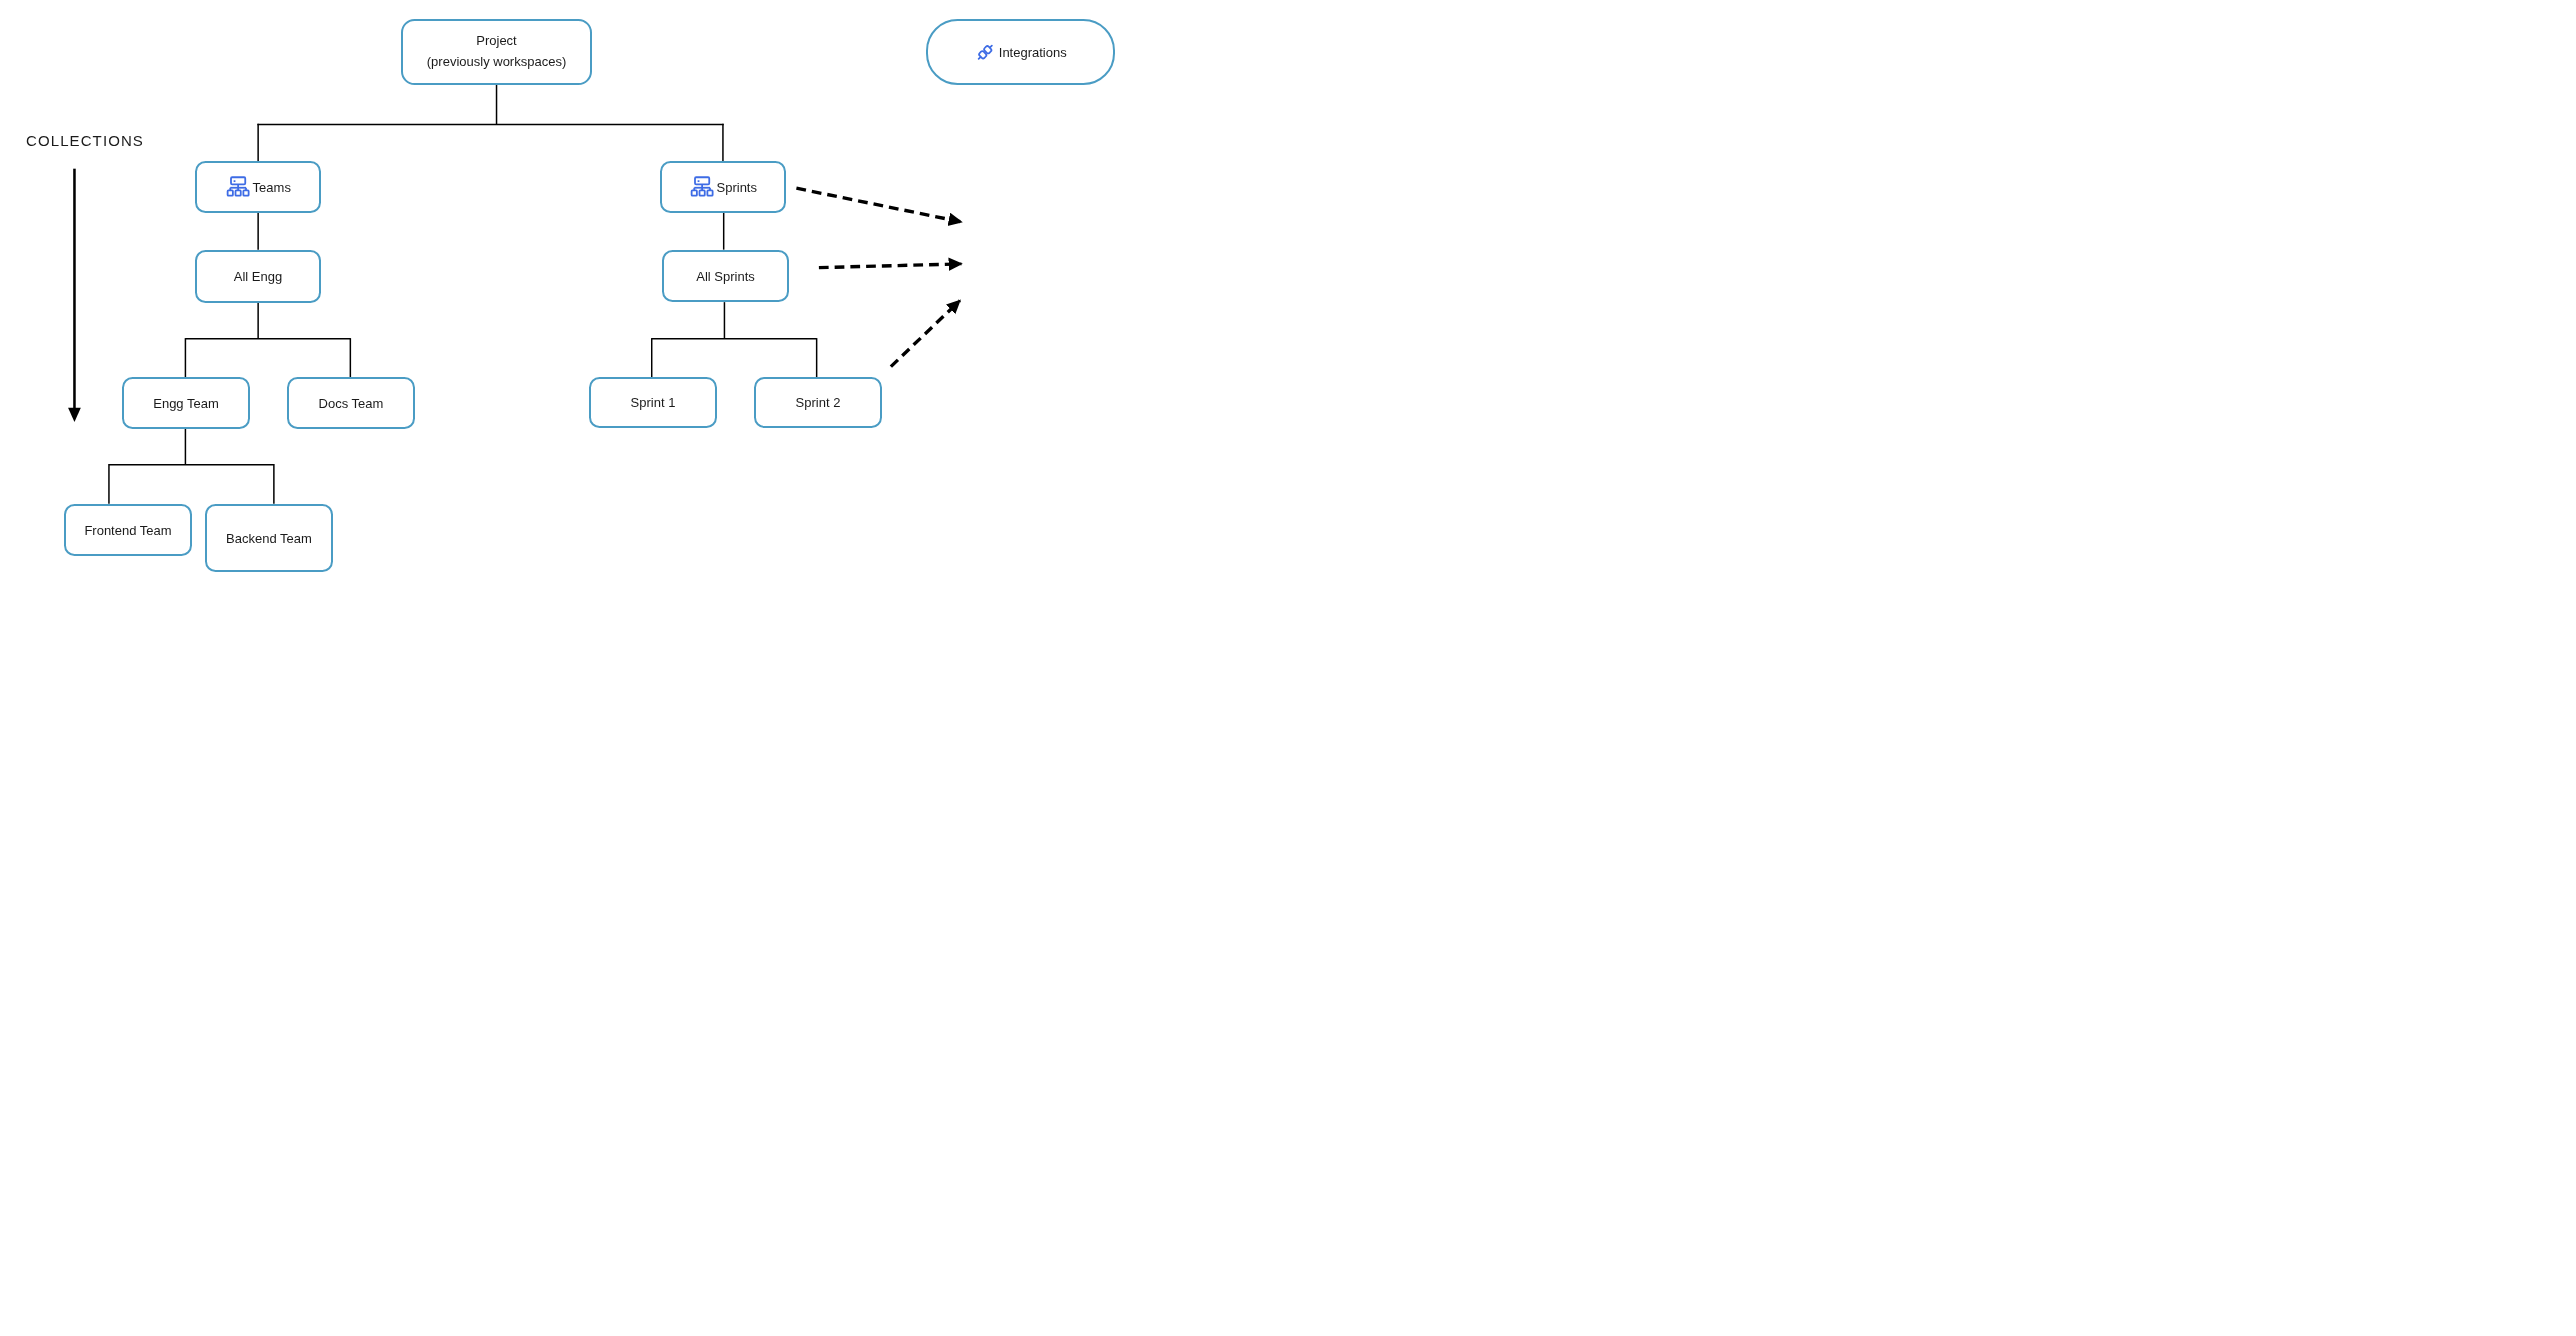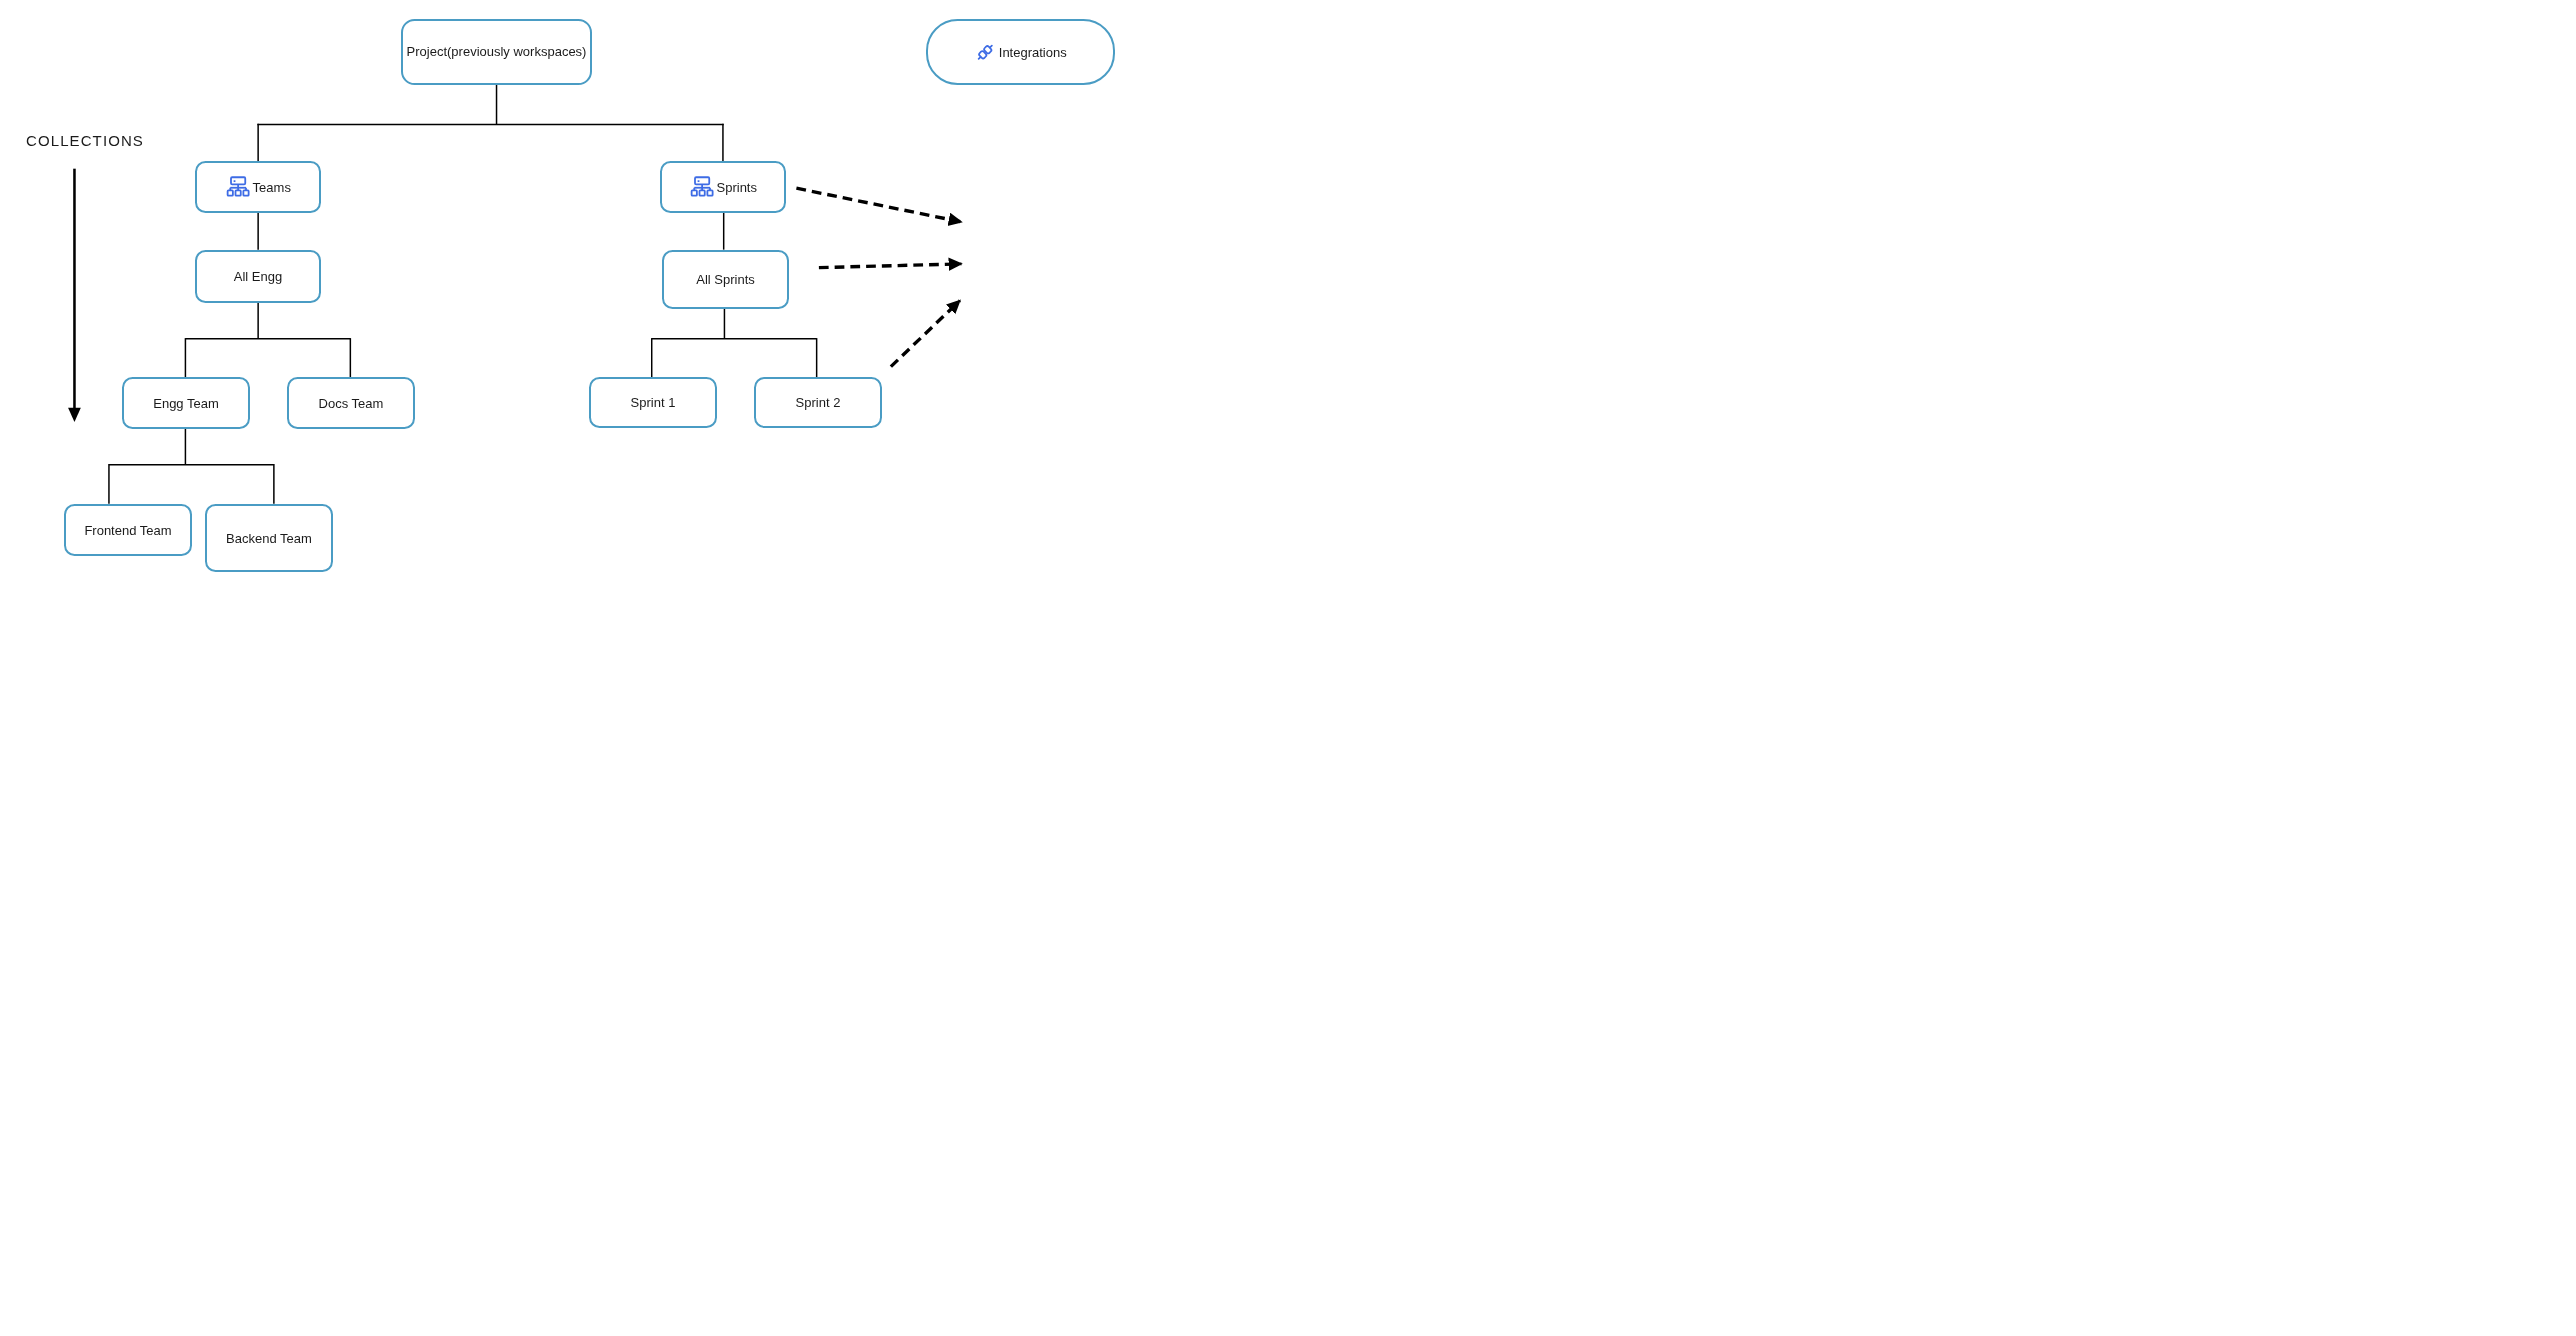--- a/index.html
+++ b/index.html
@@ -20,21 +20,21 @@
     box-sizing:border-box;
     background:#ffffff;
     border:2.3px solid var(--teal,#4a9cc4);
     border-radius:10.5px;
     display:flex;align-items:center;justify-content:center;
     font-size:13px;
     gap:2px;
     z-index:2;
   }
   .node .label{white-space:nowrap;}
-  .node.stacked{flex-direction:row;gap:0;line-height:1.6;text-align:center;}
+  .node.stacked{flex-direction:column;gap:0;line-height:1.6;text-align:center;}
   .collections-label{
     position:absolute;left:26px;top:132px;
     font-size:15px;letter-spacing:1.1px;
     z-index:2;
   }
   .doc{
     position:absolute;left:986px;top:178px;width:152px;height:188px;
     z-index:2;
   }
   .doc svg.doc-shape{position:absolute;left:0;top:0;width:152px;height:188px;}
@@ -152,21 +152,21 @@
         <rect x="11.5" y="5.5" width="2.4" height="2.4" fill="#3e6ce5"></rect>
       </svg>
     </span>
     <span class="label">Sprints</span>
   </div>
 
   <div class="node" style="left:195px;top:250px;width:126px;height:53px;">
     <span class="label">All Engg</span>
   </div>
 
-  <div class="node" style="left:662px;top:250px;width:127px;height:59px;">
+  <div class="node" style="left:662px;top:250px;width:127px;height:52px;">
     <span class="label">All Sprints</span>
   </div>
 
   <div class="node" style="left:122px;top:377px;width:128px;height:52px;">
     <span class="label">Engg Team</span>
   </div>
 
   <div class="node" style="left:287px;top:377px;width:128px;height:52px;">
     <span class="label">Docs Team</span>
   </div>

